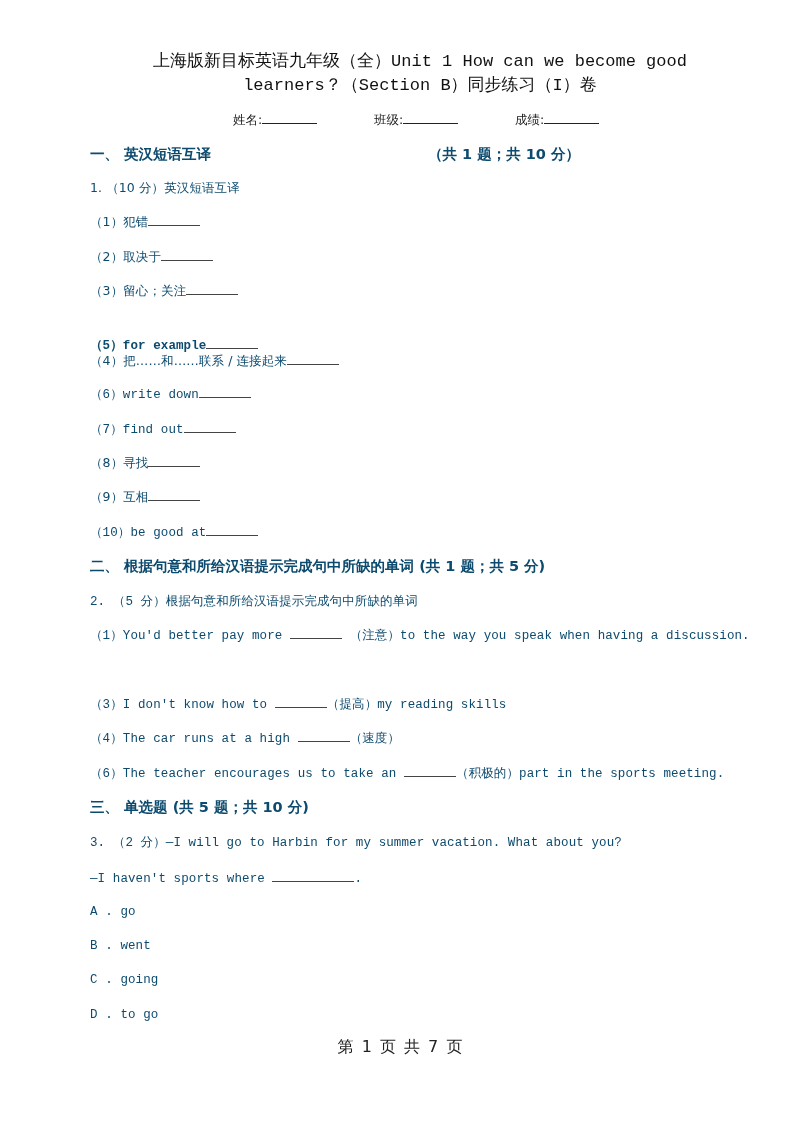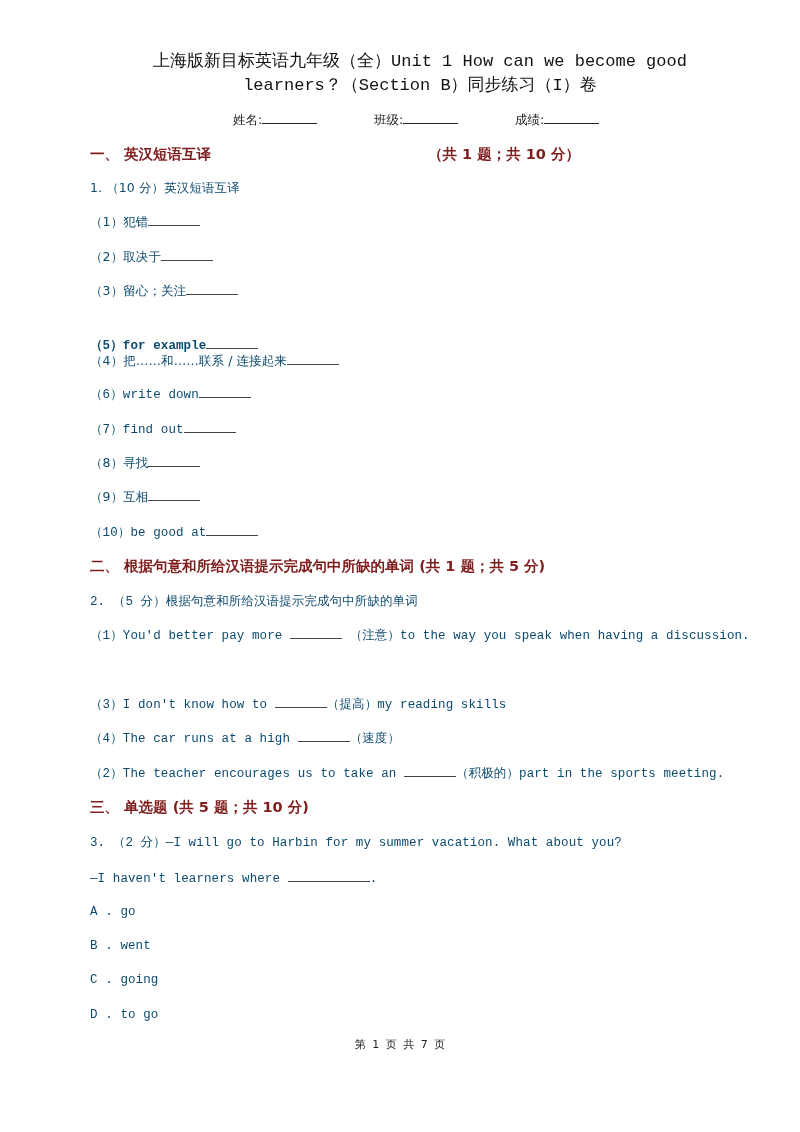--- a/index.html
+++ b/index.html
@@ -17,36 +17,36 @@
   }
   .title.l1 { top: 50px; }
   .title.l2 { top: 74px; }
 
   .info-row { position: absolute; top: 111px; left: 0; width: 700px; height: 18px; font-size: 13px; }
   .info { position: absolute; font-family: "DejaVu Sans", sans-serif; font-size: 12.5px; }
   .info .blank { display: inline-block; border-bottom: 1px solid #222; width: 55px; height: 12px; vertical-align: baseline; }
 
   .sec {
     position: absolute; left: 90px;
-    font-family: "DejaVu Sans", sans-serif; font-weight: bold; font-size: 14.5px; color: #7f1d1d;
+    font-family: "DejaVu Sans", sans-serif; font-weight: bold; font-size: 14.5px; color: #0c4a6e;
     white-space: nowrap;
   }
   .sec .score { position: absolute; }
 
   .line {
     position: absolute; left: 90px; white-space: nowrap;
     font-family: "Liberation Mono", "DejaVu Sans Mono", monospace;
     font-size: 12.5px; color: #0c4a6e; letter-spacing: 0.1px;
   }
   .line.cn { font-family: "DejaVu Sans", sans-serif; font-size: 12.5px; }
   .ul { display: inline-block; border-bottom: 1px solid #444; height: 11px; vertical-align: baseline; }
 
   .footer {
     position: absolute; top: 1037px; left: 0; width: 800px; text-align: center;
-    font-family: "DejaVu Sans", sans-serif; font-size: 11px; color: #222; word-spacing: 3px;
+    font-family: "DejaVu Sans", sans-serif; font-size: 16px; color: #222; word-spacing: 3px;
   }
 </style>
 </head>
 <body>
 
 <div class="page">
 
   <div class="title l1">上海版新目标英语九年级（全）Unit 1 How can we become good</div>
   <div class="title l2">learners？（Section B）同步练习（I）卷</div>
 
@@ -81,28 +81,28 @@
 
   <div class="sec" style="top:557px;">
     <span>二、 根据句意和所给汉语提示完成句中所缺的单词</span>
     <span>(共 1 题；共 5 分)</span>
   </div>
   <div class="line cn" style="top:593px;font-family:Liberation Mono, monospace;">2. （5 分）根据句意和所给汉语提示完成句中所缺的单词</div>
 
   <div class="line" style="top:627px;"><span>（1）You'd better pay more </span><span class="ul" style="width:52px;"></span><span> （注意）to the way you speak when having a discussion.</span></div>
   <div class="line" style="top:696px;"><span>（3）I don't know how to </span><span class="ul" style="width:52px;"></span><span>（提高）my reading skills</span></div>
   <div class="line" style="top:730px;"><span>（4）The car runs at a high </span><span class="ul" style="width:52px;"></span><span>（速度）</span></div>
-  <div class="line" style="top:765px;"><span>（2）The teacher encourages us to take an </span><span class="ul" style="width:52px;"></span><span>（积极的）part in the sports meeting.</span></div>
+  <div class="line" style="top:765px;"><span>（6）The teacher encourages us to take an </span><span class="ul" style="width:52px;"></span><span>（积极的）part in the sports meeting.</span></div>
 
   <div class="sec" style="top:798px;">
     <span>三、 单选题</span>
     <span>(共 5 题；共 10 分)</span>
   </div>
   <div class="line" style="top:834px;">3. （2 分）—I will go to Harbin for my summer vacation. What about you?</div>
-  <div class="line" style="top:870px;"><span>—I haven't learners where </span><span class="ul" style="width:82px;"></span><span>.</span></div>
+  <div class="line" style="top:870px;"><span>—I haven't sports where </span><span class="ul" style="width:82px;"></span><span>.</span></div>
 
   <div class="line" style="top:905px;">A . go</div>
   <div class="line" style="top:939px;">B . went</div>
   <div class="line" style="top:973px;">C . going</div>
   <div class="line" style="top:1008px;">D . to go</div>
 
   <div class="footer">第 1 页 共 7 页</div>
 </div>
 
 </body></html>

